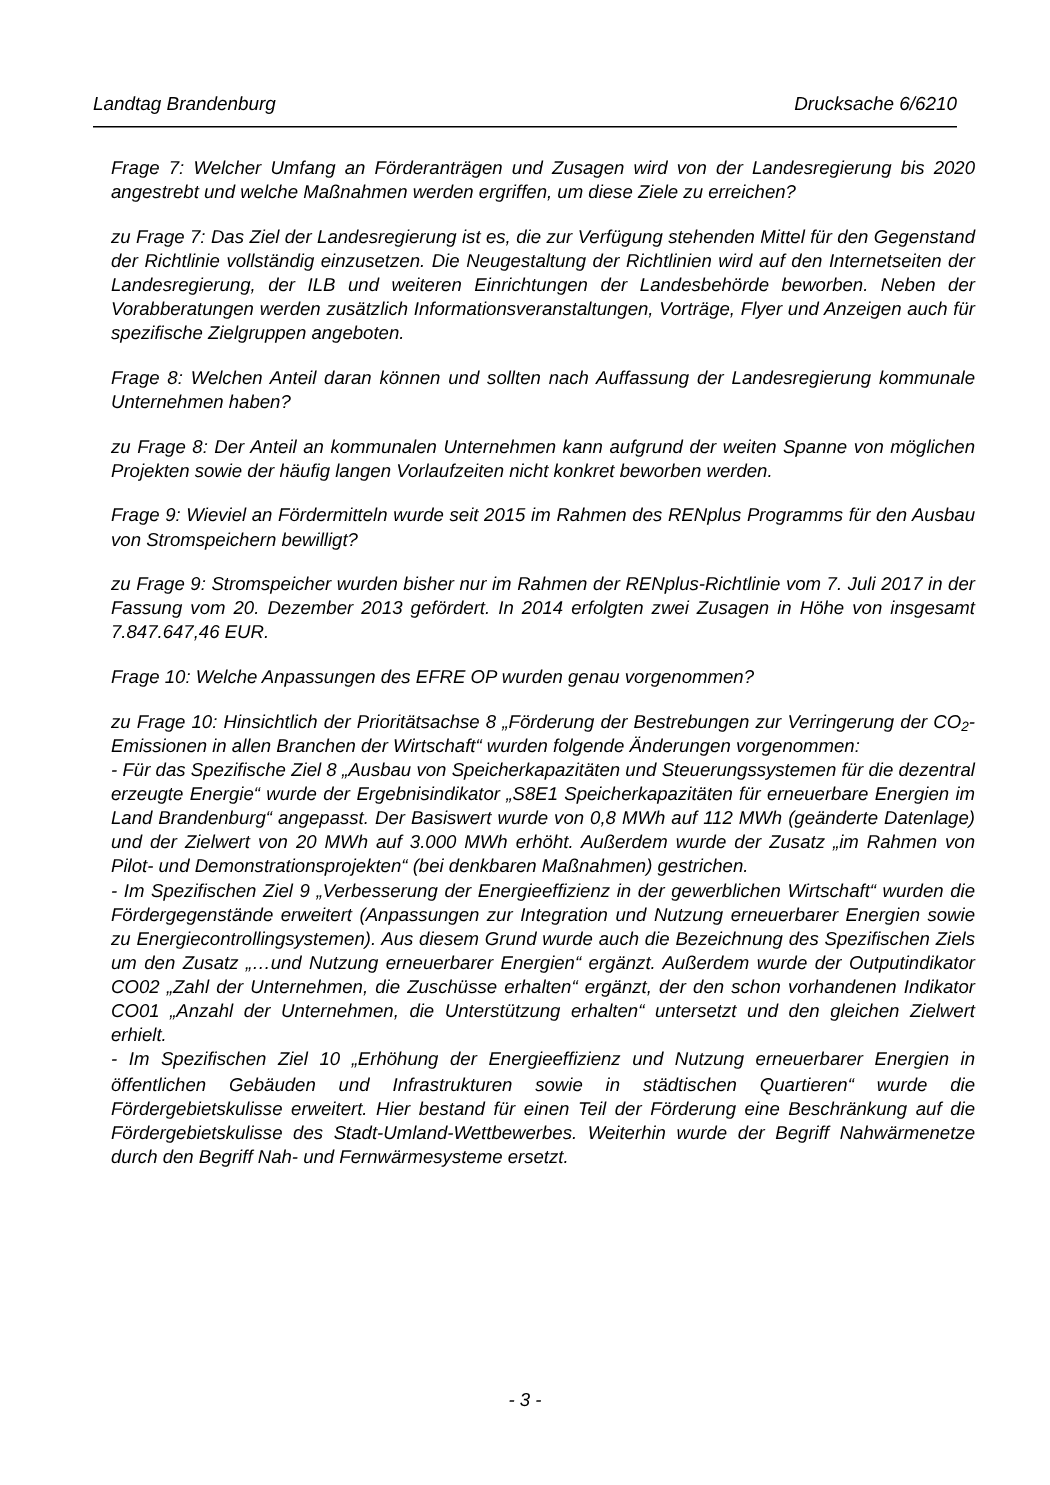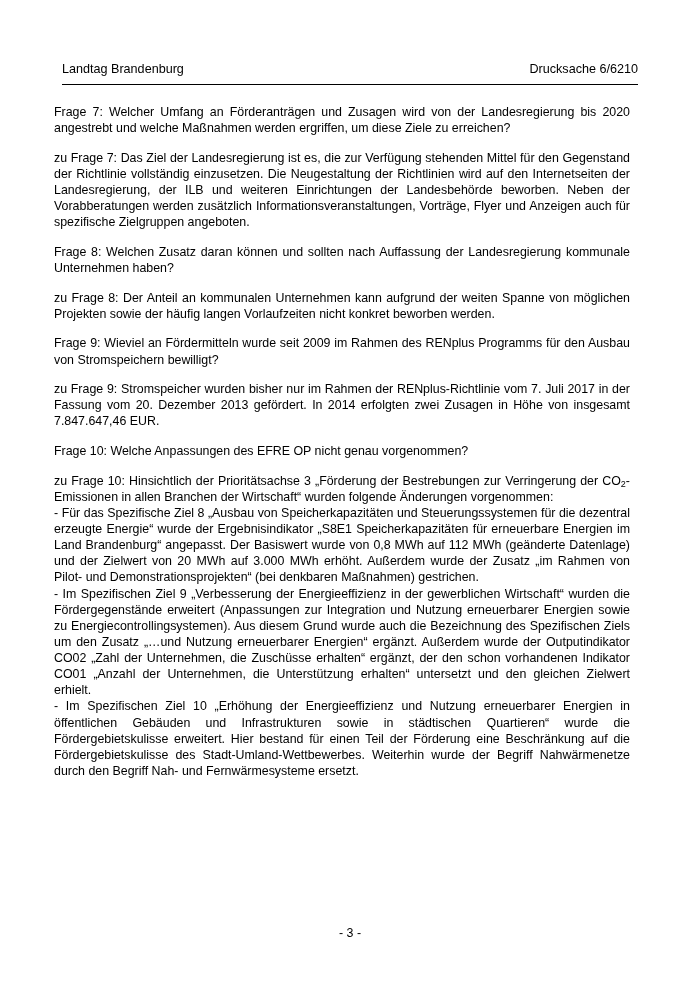--- a/index.html
+++ b/index.html
@@ -17,20 +17,21 @@
   }
   .page {
     position: absolute;
     left: 0;
     top: 0;
     width: 608px;
     height: 990px;
     background: #fff;
     box-sizing: border-box;
     padding: 0;
+    font-style: italic;
   }
   .header {
     position: absolute;
     left: 62px;
     top: 62px;
     width: 576px;
     display: flex;
     justify-content: space-between;
     align-items: flex-end;
     font-size: 12.6px;
@@ -39,21 +40,21 @@
   .header-rule {
     position: absolute;
     left: 62px;
     top: 84px;
     width: 576px;
     height: 1px;
     background: #000;
   }
   .content {
     position: absolute;
-    left: 54px;
+    left: 74px;
     top: 104px;
     width: 576px;
     font-size: 12.4px;
     line-height: 1.30;
     text-align: justify;
   }
   .para {
     margin: 0 0 13.5px 0;
     text-align: justify;
     hyphens: manual;
@@ -85,30 +86,30 @@
     <span>Landtag Brandenburg</span>
     <span>Drucksache 6/6210</span>
   </div>
   <div class="header-rule"></div>
 
   <div class="content">
 
     <p class="para">Frage 7: Welcher Umfang an Förderanträgen und Zusagen wird von der Landesregierung bis 2020 angestrebt und welche Maßnahmen werden ergriffen, um diese Ziele zu erreichen?</p>
     <p class="para">zu Frage 7: Das Ziel der Landesregierung ist es, die zur Verfügung stehenden Mittel für den Gegenstand der Richtlinie vollständig einzusetzen. Die Neugestaltung der Richtlinien wird auf den Internetseiten der Landesregierung, der ILB und weiteren Einrichtungen der Landesbehörde beworben. Neben der Vorabberatungen werden zusätzlich Informationsveranstaltungen, Vorträge, Flyer und Anzeigen auch für spezifische Zielgruppen angeboten.</p>
 
-    <p class="para">Frage 8: Welchen Zusatz daran können und sollten nach Auffassung der Landesregierung kommunale Unternehmen haben?</p>
+    <p class="para">Frage 8: Welchen Anteil daran können und sollten nach Auffassung der Landesregierung kommunale Unternehmen haben?</p>
     <p class="para">zu Frage 8: Der Anteil an kommunalen Unternehmen kann aufgrund der weiten Spanne von möglichen Projekten sowie der häufig langen Vorlaufzeiten nicht konkret beworben werden.</p>
 
-    <p class="para">Frage 9: Wieviel an Fördermitteln wurde seit 2009 im Rahmen des RENplus Programms für den Ausbau von Stromspeichern bewilligt?</p>
+    <p class="para">Frage 9: Wieviel an Fördermitteln wurde seit 2015 im Rahmen des RENplus Programms für den Ausbau von Stromspeichern bewilligt?</p>
     <p class="para">zu Frage 9: Stromspeicher wurden bisher nur im Rahmen der RENplus-Richtlinie vom 7. Juli 2017 in der Fassung vom 20. Dezember 2013 gefördert. In 2014 erfolgten zwei Zusagen in Höhe von insgesamt 7.847.647,46 EUR.</p>
 
-    <p class="para">Frage 10: Welche Anpassungen des EFRE OP nicht genau vorgenommen?</p>
+    <p class="para">Frage 10: Welche Anpassungen des EFRE OP wurden genau vorgenommen?</p>
 
     <div class="block-run">
-      <p class="para"><span>zu Frage 10: Hinsichtlich der Prioritätsachse 3 „Förderung der Bestrebungen zur Verringerung der CO</span><sub>2</sub><span>-Emissionen in allen Branchen der Wirtschaft“ wurden folgende Änderungen vorgenommen:</span></p>
+      <p class="para"><span>zu Frage 10: Hinsichtlich der Prioritätsachse 8 „Förderung der Bestrebungen zur Verringerung der CO</span><sub>2</sub><span>-Emissionen in allen Branchen der Wirtschaft“ wurden folgende Änderungen vorgenommen:</span></p>
       <p class="para">- Für das Spezifische Ziel 8 „Ausbau von Speicherkapazitäten und Steuerungssystemen für die dezentral erzeugte Energie“ wurde der Ergebnisindikator „S8E1 Speicherkapazitäten für erneuerbare Energien im Land Brandenburg“ angepasst. Der Basiswert wurde von 0,8 MWh auf 112 MWh (geänderte Datenlage) und der Zielwert von 20 MWh auf 3.000 MWh erhöht. Außerdem wurde der Zusatz „im Rahmen von Pilot- und Demonstrationsprojekten“ (bei denkbaren Maßnahmen) gestrichen.</p>
       <p class="para">- Im Spezifischen Ziel 9 „Verbesserung der Energieeffizienz in der gewerblichen Wirtschaft“ wurden die Fördergegenstände erweitert (Anpassungen zur Integration und Nutzung erneuerbarer Energien sowie zu Energiecontrollingsystemen). Aus diesem Grund wurde auch die Bezeichnung des Spezifischen Ziels um den Zusatz „…und Nutzung erneuerbarer Energien“ ergänzt. Außerdem wurde der Outputindikator CO02 „Zahl der Unternehmen, die Zuschüsse erhalten“ ergänzt, der den schon vorhandenen Indikator CO01 „Anzahl der Unternehmen, die Unterstützung erhalten“ untersetzt und den gleichen Zielwert erhielt.</p>
       <p class="para">- Im Spezifischen Ziel 10 „Erhöhung der Energieeffizienz und Nutzung erneuerbarer Energien in öffentlichen Gebäuden und Infrastrukturen sowie in städtischen Quartieren“ wurde die Fördergebietskulisse erweitert. Hier bestand für einen Teil der Förderung eine Beschränkung auf die Fördergebietskulisse des Stadt-Umland-Wettbewerbes. Weiterhin wurde der Begriff Nahwärmenetze durch den Begriff Nah- und Fernwärmesysteme ersetzt.</p>
     </div>
 
   </div>
 
   <div class="footer">
     <span>- 3 -</span>
   </div>

